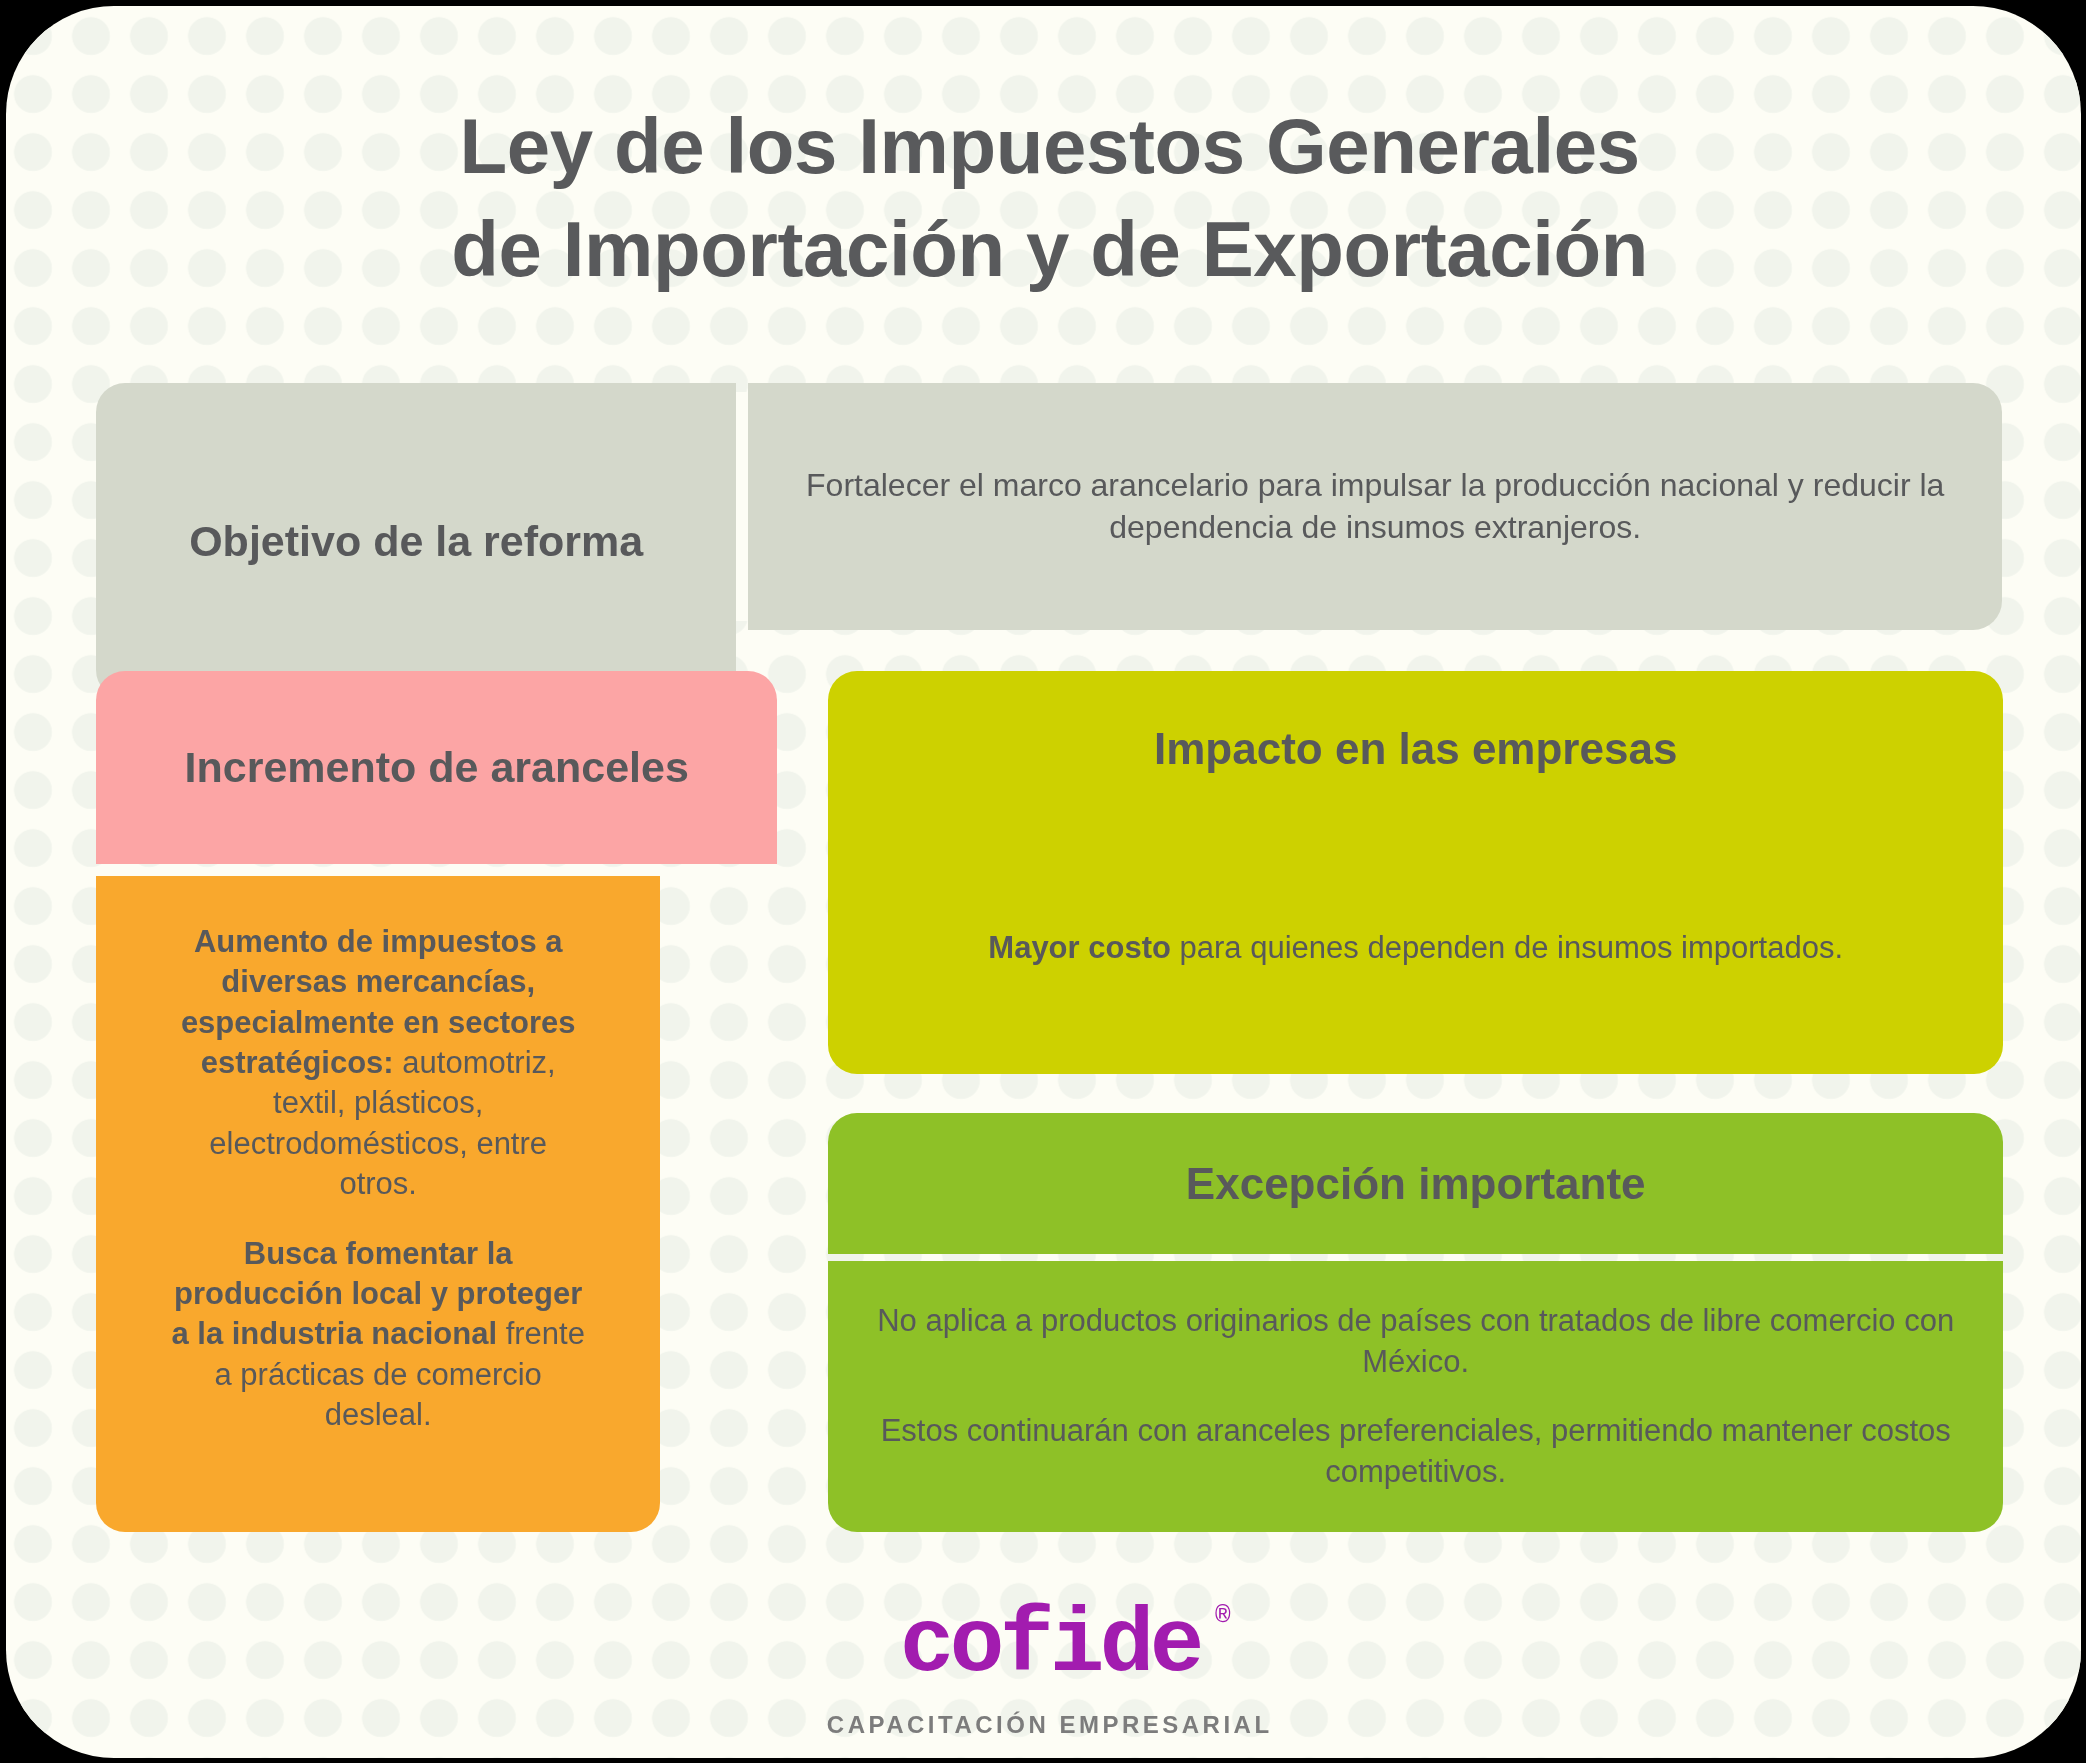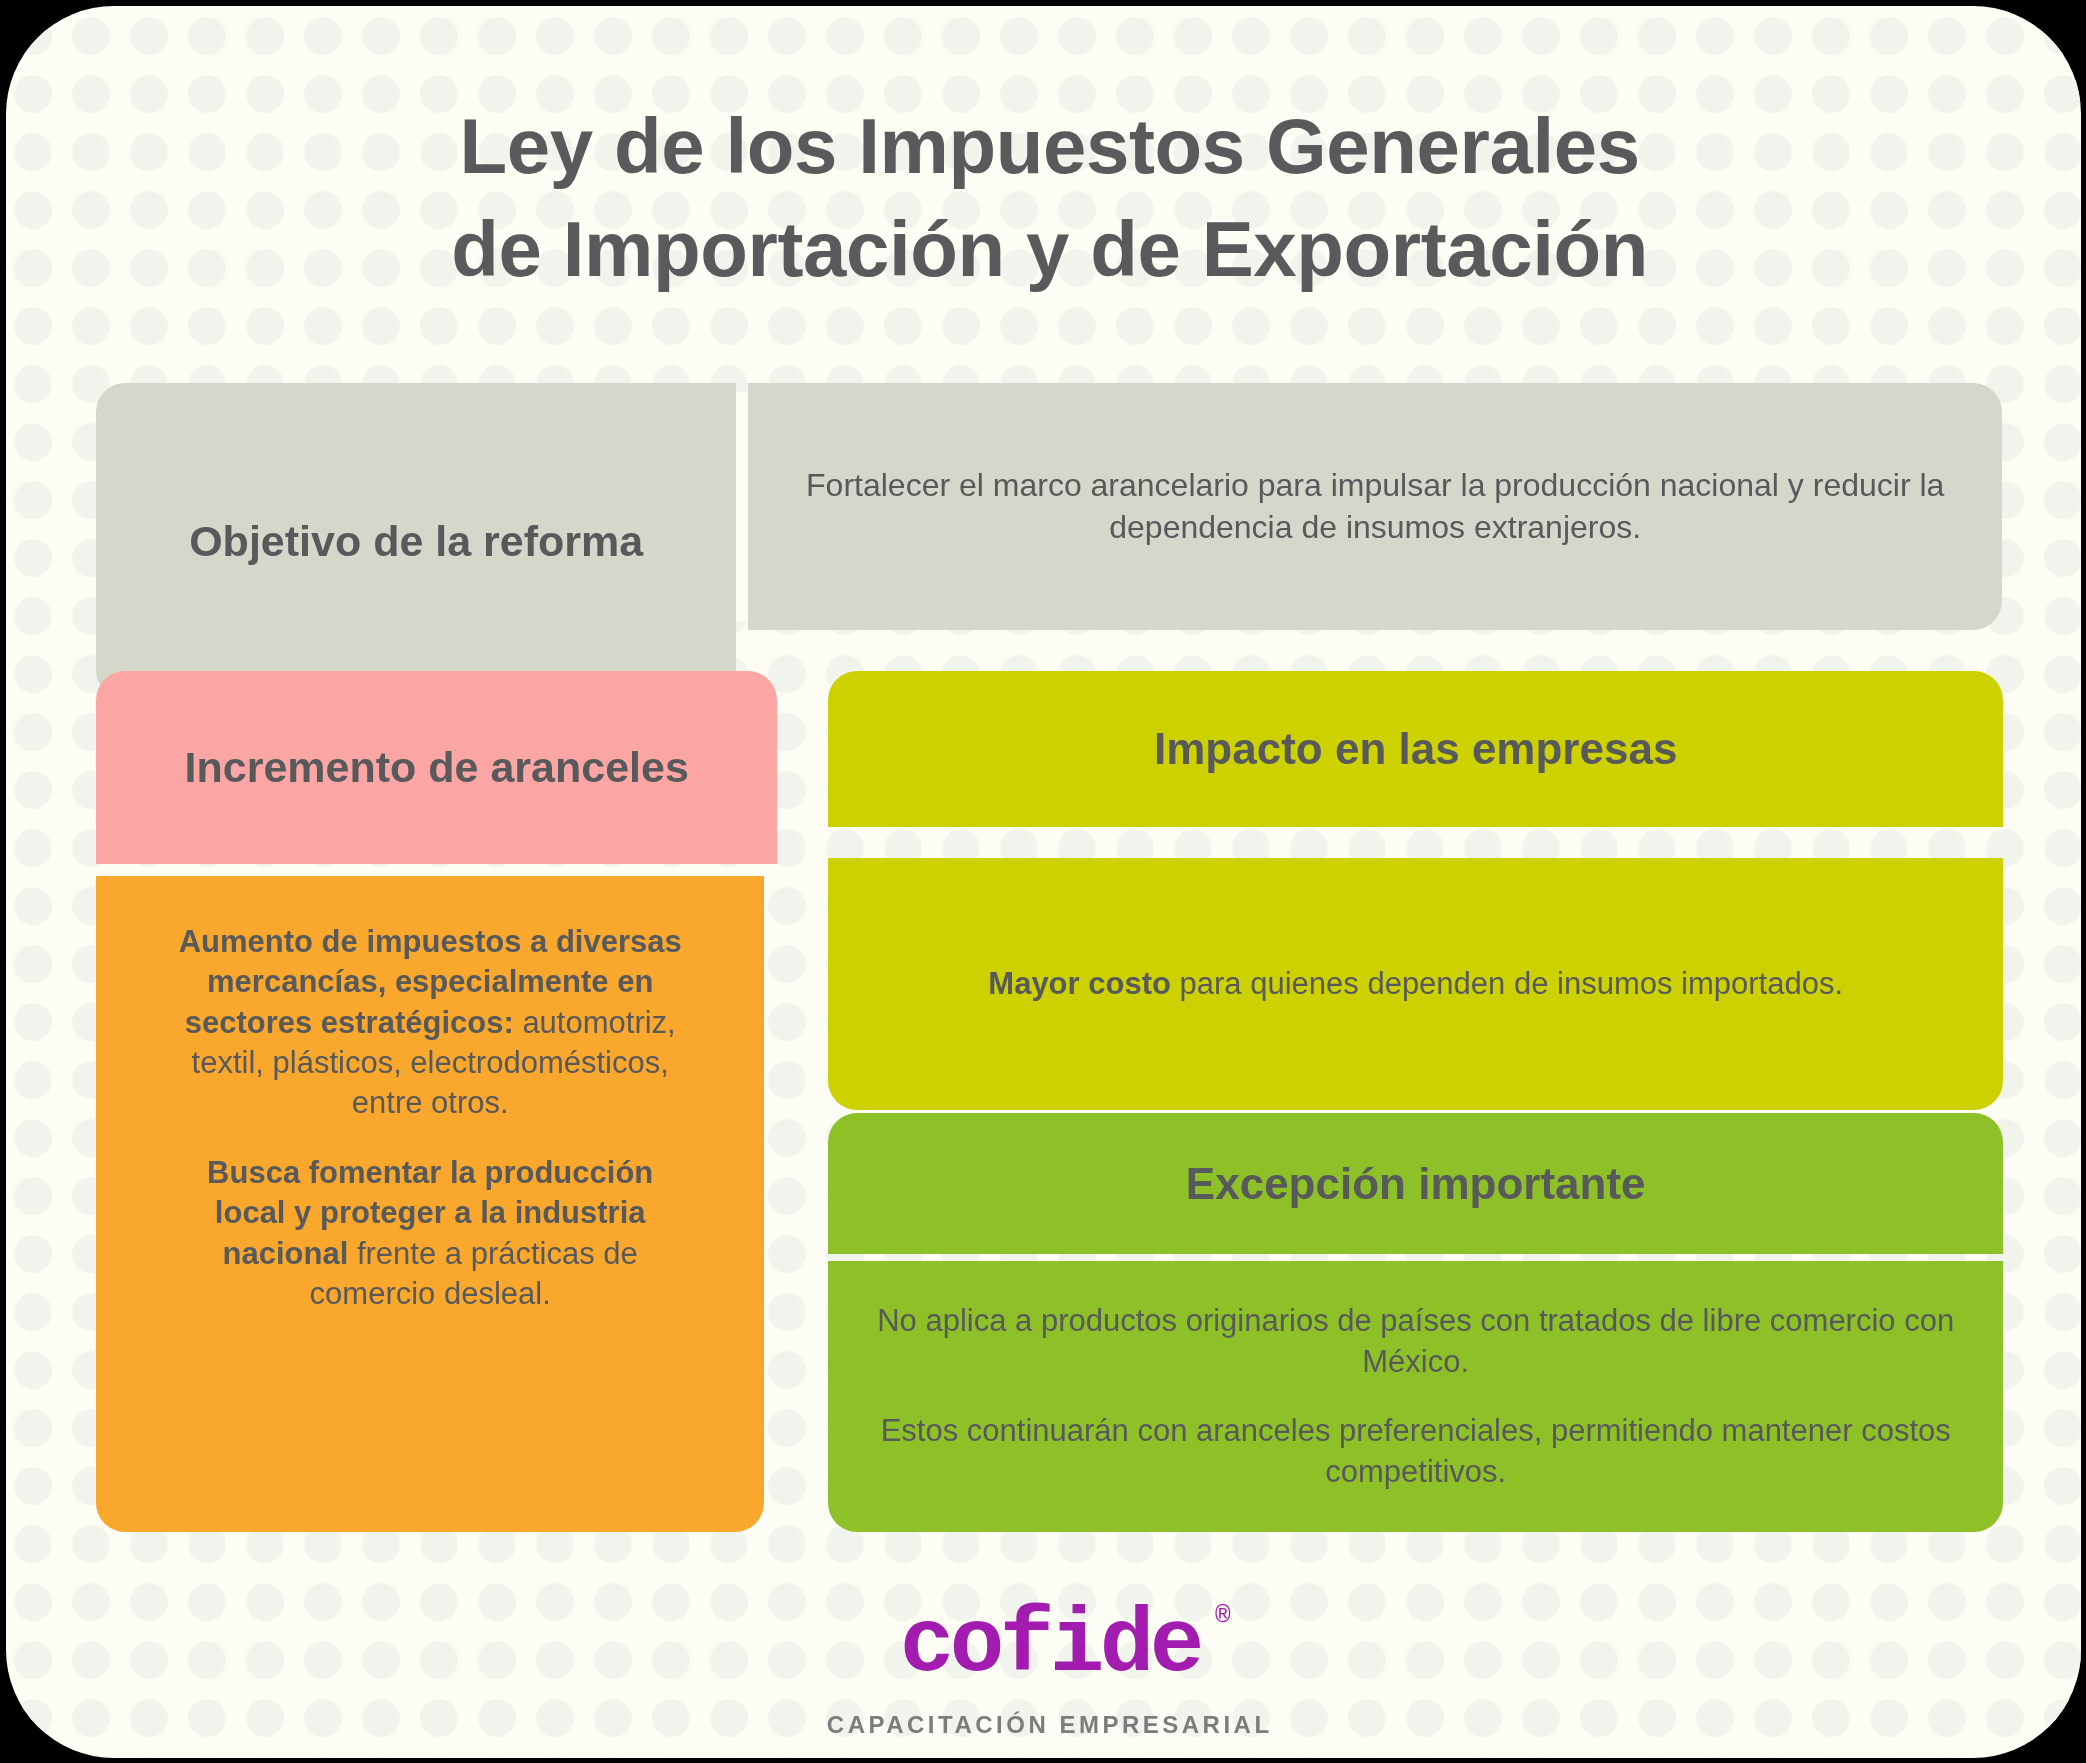--- a/index.html
+++ b/index.html
@@ -109,39 +109,39 @@
   
   #aranceles-header {
     left: 90px; top: 665px; width: 681px; height: 193px;
     background: #fca5a5;
     border-radius: 29px 29px 0 0;
     padding: 0 31px;
   }
   #aranceles-header .band-title { font-size: 43px; }
 
   #aranceles-body {
-    left: 90px; top: 870px; width: 668px; height: 656px;
+    left: 90px; top: 870px; width: 564px; height: 656px;
     background: #f9a82d;
     border-radius: 0 0 29px 29px;
     padding: 46px 74px 31px;
     align-items: flex-start;
   }
   #aranceles-body .band-body { font-size: 31px; }
 
   
   #impacto-header {
     left: 822px; top: 665px; width: 1175px; height: 156px;
     background: #cdd100;
     border-radius: 29px 29px 0 0;
     padding: 0 31px;
   }
   #impacto-header .band-title { font-size: 44px; }
 
   #impacto-body {
-    left: 822px; top: 852px; width: 1175px; height: 252px;
+    left: 822px; top: 816px; width: 1175px; height: 252px;
     background: #cdd100;
     border-radius: 0 0 29px 29px;
     padding: 23px 46px;
   }
   #impacto-body .band-body { font-size: 31px; }
 
   
   #excepcion-header {
     left: 822px; top: 1107px; width: 1175px; height: 141px;
     background: #8ec127;

